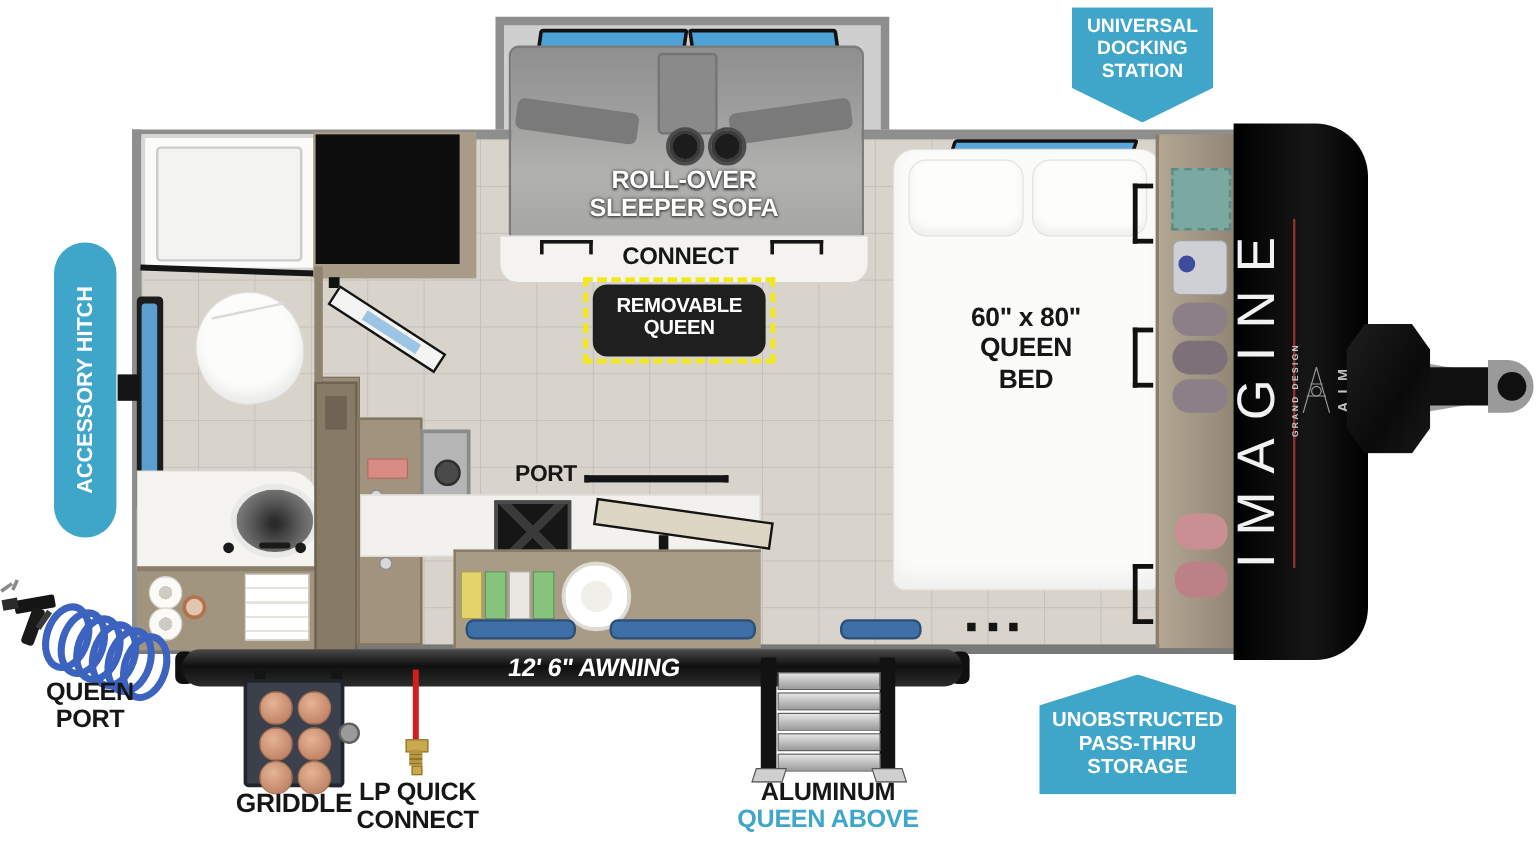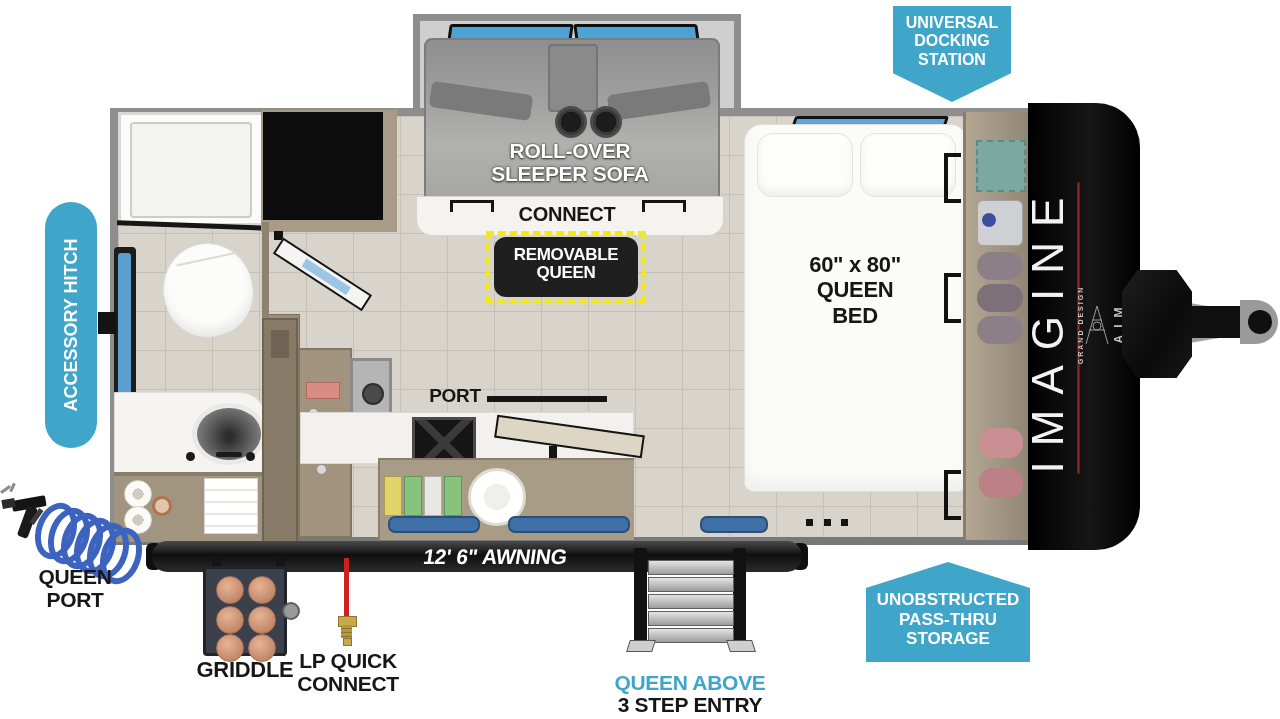--- a/index.html
+++ b/index.html
@@ -178,22 +178,22 @@
 
   <div class="steprail" style="left:634px;top:548px;"></div>
   <div class="steprail" style="left:733px;top:548px;"></div>
   <div class="stepslat" style="left:648px;top:560px;"></div>
   <div class="stepslat" style="left:648px;top:577px;"></div>
   <div class="stepslat" style="left:648px;top:594px;"></div>
   <div class="stepslat" style="left:648px;top:611px;"></div>
   <div class="stepslat" style="left:648px;top:628px;"></div>
   <div class="abs" style="left:628px;top:640px;width:24px;height:10px;background:#cfcfcf;border:1px solid #555;transform:skewX(-18deg);"></div>
   <div class="abs" style="left:728px;top:640px;width:24px;height:10px;background:#cfcfcf;border:1px solid #555;transform:skewX(18deg);"></div>
+  <div class="lbl" style="left:600px;top:650px;width:180px;font-size:21px;">ALUMINUM</div>
   <div class="lbl" style="left:600px;top:672px;width:180px;font-size:21px;color:var(--callout-blue);">QUEEN ABOVE</div>
-  <div class="lbl" style="left:600px;top:694px;width:180px;font-size:21px;">3 STEP ENTRY</div>
 
   <div class="abs" style="left:0;top:486px;width:60px;height:60px;">
     <div style="position:absolute;left:12px;top:12px;width:34px;height:11px;background:#141414;border-radius:2px;transform:rotate(-10deg);"></div>
     <div style="position:absolute;left:2px;top:13px;width:13px;height:9px;background:#2b2b2b;transform:rotate(-10deg);"></div>
     <div style="position:absolute;left:22px;top:20px;width:11px;height:32px;background:#1a1a1a;border-radius:3px;transform:rotate(20deg);"></div>
     <div style="position:absolute;left:34px;top:22px;width:5px;height:17px;background:#3a3a3a;transform:rotate(35deg);"></div>
     <div style="position:absolute;left:0;top:2px;width:11px;height:3px;background:#8a8a8a;transform:rotate(-35deg);"></div>
     <div style="position:absolute;left:8px;top:0;width:9px;height:3px;background:#8a8a8a;transform:rotate(-65deg);"></div>
   </div>
   <div class="abs" style="left:0;top:0;width:0;height:0;">

